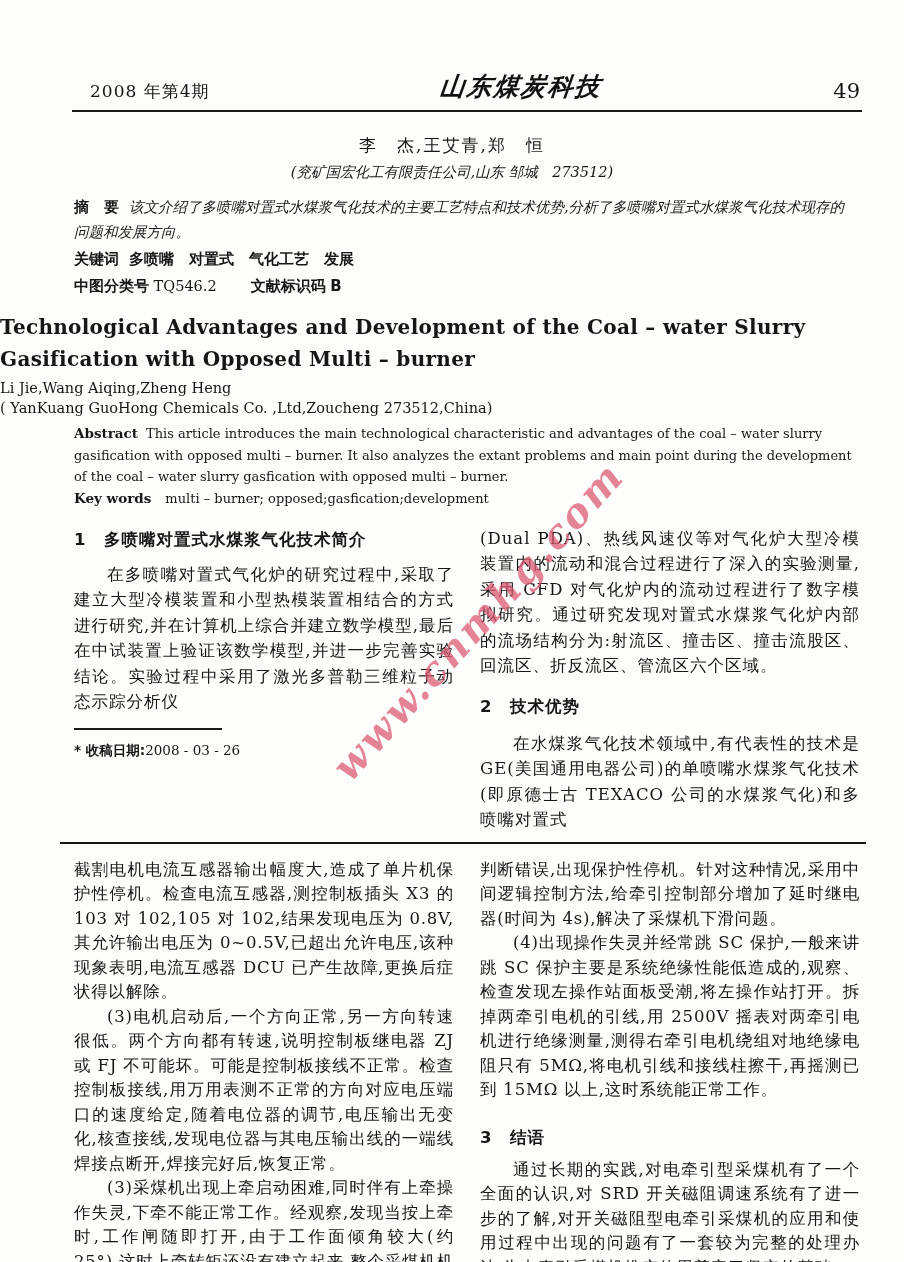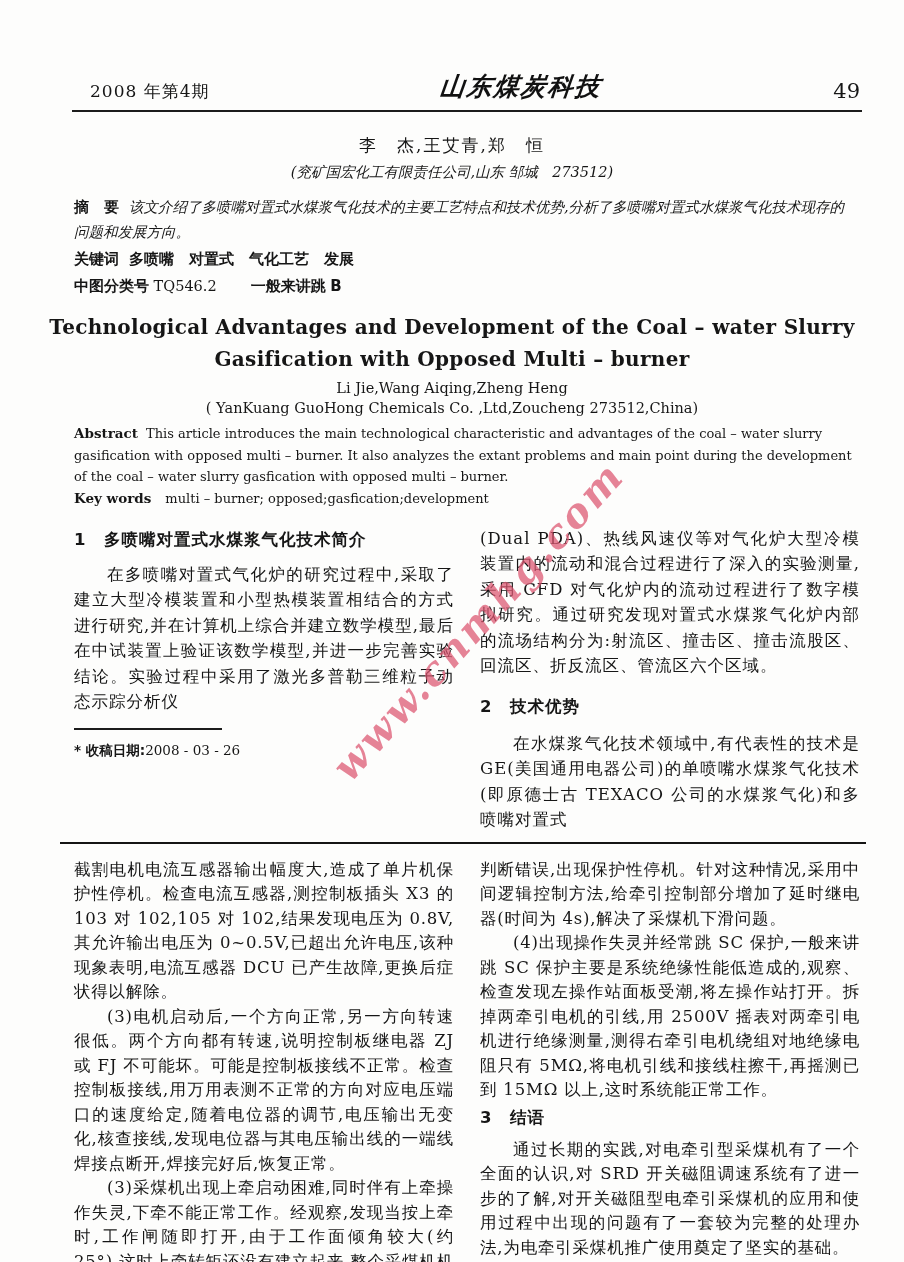--- a/index.html
+++ b/index.html
@@ -27,21 +27,21 @@
   .meta { margin:13px 50px 0 74px; font-size:14.5px; line-height:25px; font-style:italic; }
   .meta .lbl { font-style:normal; font-weight:bold; font-size:15px;
                font-family:"DejaVu Sans","Liberation Sans",sans-serif; margin-right:10px; }
   .meta .val-plain { font-style:normal; }
   .meta p { margin:0; }
   .meta .kw-line, .meta .clc-line { font-style:normal; margin-top:2px; }
   .meta .clc-line .lbl2 { font-weight:bold; font-size:15px;
                font-family:"DejaVu Sans","Liberation Sans",sans-serif; }
   .meta .gap { display:inline-block; width:34px; }
   
-  .en { text-align:center; margin-top:12px; }
+  .en { margin-top:12px; }
   .en-title { font-size:20px; font-weight:bold; line-height:32px; letter-spacing:.3px; }
   .en-authors { margin-top:5px; font-size:14.5px; }
   .en-affil   { margin-top:4px; font-size:14.5px; }
   .en-abs { margin:7px 50px 0 74px; text-align:left; font-size:13px; line-height:21.5px; }
   .en-abs .lbl { font-weight:bold; font-size:13.5px; margin-right:8px; }
   .en-kw { margin:2px 50px 0 74px; text-align:left; font-size:13px; }
   .en-kw .lbl { font-weight:bold; font-size:13.5px; margin-right:14px; }
   
   .cols { display:flex; gap:26px; margin:20px 44px 0 74px; }
   .col { flex:1; min-width:0; }
@@ -59,21 +59,21 @@
   .fn { margin-top:8px; font-size:13.5px; line-height:24px; }
   .fn .fn-lbl { font-weight:bold;
                 font-family:"DejaVu Sans","Liberation Sans",sans-serif; }
   .fn-bio { margin-top:1px; font-size:15px; line-height:25px; letter-spacing:.5px;
             text-indent:1em; text-align:justify; }
   
   .art-divider { margin:9px 38px 0 60px; border-top:2.2px solid #141414; }
   
   .cols-bottom { margin-top:14px; }
   .cols-bottom .body-p { line-height:24.5px; letter-spacing:.8px; }
-  .cols-bottom .sec-h { margin:4px 0 9px 0; }
+  .cols-bottom .sec-h { margin:24px 0 9px 0; }
   
   .watermark { position:absolute; left:272px; top:598px; width:410px;
                text-align:center; transform:rotate(-48deg);
                font-family:"DejaVu Serif","Liberation Serif",serif;
                font-style:italic; font-weight:bold; font-size:40px;
                letter-spacing:3px; opacity:.72; pointer-events:none; }
 </style>
 </head>
 <body>
 
@@ -85,21 +85,21 @@
     <span class="hdr-page">49</span>
   </div>
   <div class="hdr-rule"></div>
 
   <div class="authors-zh">李　杰,王艾青,郑　恒</div>
   <div class="affil-zh">(兖矿国宏化工有限责任公司,山东 邹城　273512)</div>
 
   <div class="meta">
     <p><span class="lbl">摘　要</span><span>该文介绍了多喷嘴对置式水煤浆气化技术的主要工艺特点和技术优势,分析了多喷嘴对置式水煤浆气化技术现存的问题和发展方向。</span></p>
     <p class="kw-line"><span class="lbl">关键词</span><span class="val-plain lbl">多喷嘴　对置式　气化工艺　发展</span></p>
-    <p class="clc-line"><span class="lbl2">中图分类号</span> <span>TQ546.2</span><span class="gap"></span><span class="lbl2">一般来讲跳</span> <span class="lbl2">B</span></p>
+    <p class="clc-line"><span class="lbl2">中图分类号</span> <span>TQ546.2</span><span class="gap"></span><span class="lbl2">文献标识码</span> <span class="lbl2">B</span></p>
   </div>
 
   <div class="en">
     <div class="en-title">
       <div>Technological Advantages and Development of the Coal – water Slurry</div>
       <div>Gasification with Opposed Multi – burner</div>
     </div>
     <div class="en-authors">Li Jie,Wang Aiqing,Zheng Heng</div>
     <div class="en-affil">( YanKuang GuoHong Chemicals Co. ,Ltd,Zoucheng 273512,China)</div>
   </div>

